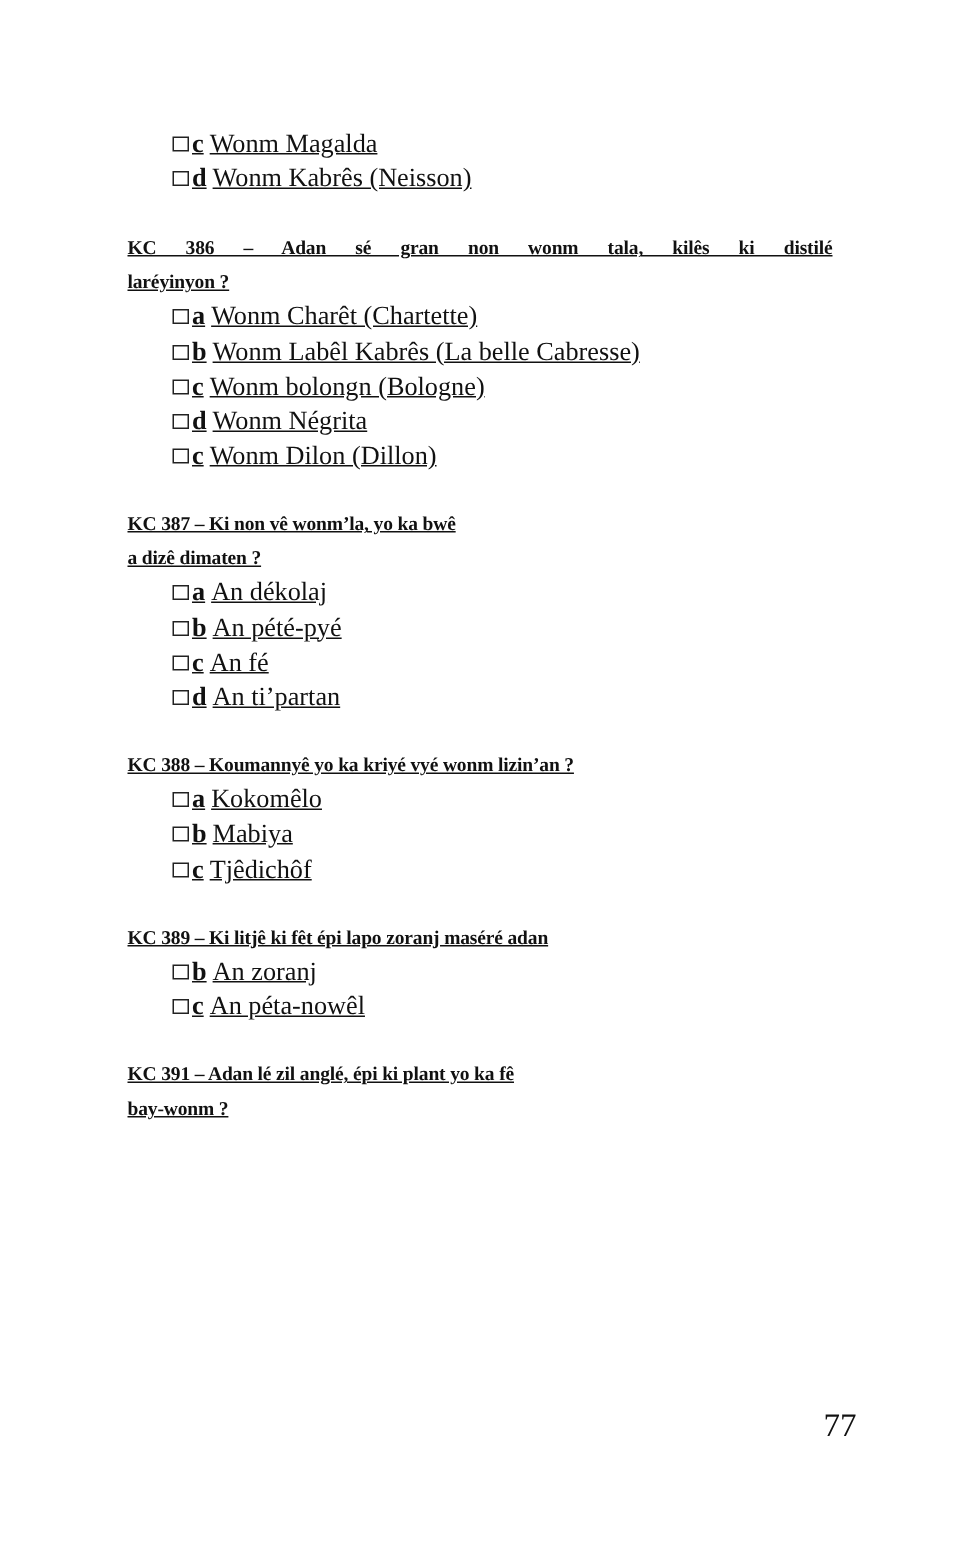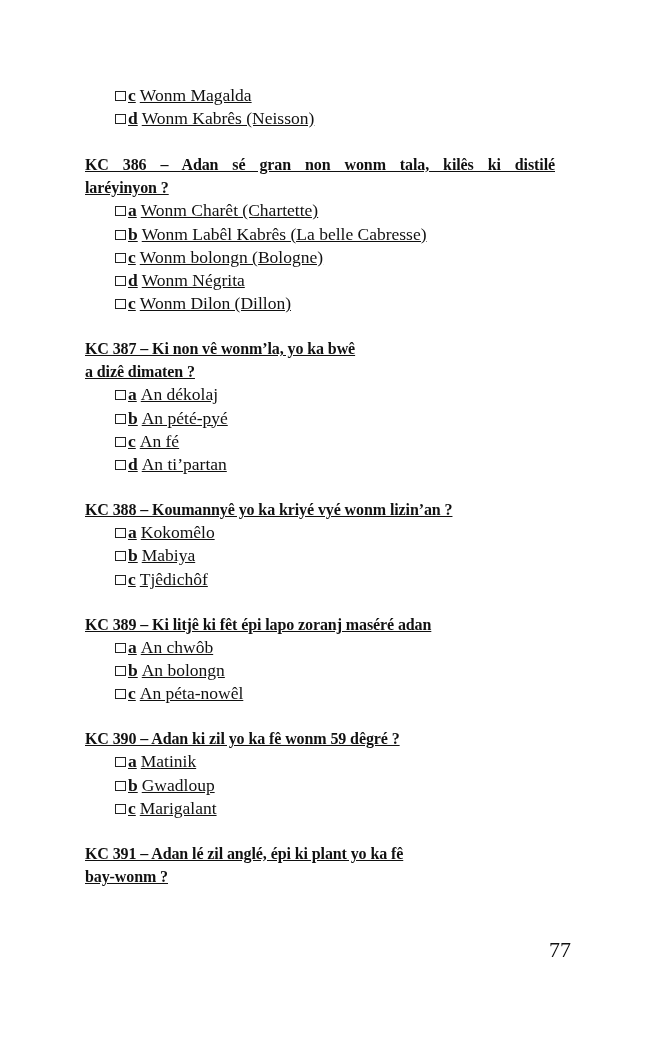--- a/index.html
+++ b/index.html
@@ -20,21 +20,21 @@
       left: 85px;
       top: 84px;
       width: 470px;
       text-decoration: underline;
     }
     .block {
       margin-bottom: 22px;
     }
     .question {
       font-weight: bold;
-      font-size: 16px;
+      font-size: 13px;
       line-height: 23px;
       text-align: justify;
       letter-spacing: -0.1px;
     }
     .question.justify-last {
       text-align: justify;
       text-align-last: justify;
     }
     .options {
       margin: 0;
@@ -107,34 +107,25 @@
     <ul class="options">
       <li class="option"><span class="checkbox"></span><span class="letter">a</span><span>Kokomêlo</span></li>
       <li class="option"><span class="checkbox"></span><span class="letter">b</span><span>Mabiya</span></li>
       <li class="option"><span class="checkbox"></span><span class="letter">c</span><span>Tjêdichôf</span></li>
     </ul>
   </div>
 
   <div class="block">
     <div class="question">KC 389 – Ki litjê ki fêt épi lapo zoranj maséré adan</div>
     <ul class="options">
-      <li class="option"><span class="checkbox"></span><span class="letter">a</span><span>An chwôb</span></li>
-      <li class="option"><span class="checkbox"></span><span class="letter">b</span><span>An bolongn</span></li>
+      <li class="option"><span class="checkbox"></span><span class="letter">b</span><span>An zoranj</span></li>
       <li class="option"><span class="checkbox"></span><span class="letter">c</span><span>An péta-nowêl</span></li>
     </ul>
   </div>
 
-  <div class="block">
-    <div class="question">KC 390 – Adan ki zil yo ka fê wonm 59 dêgré ?</div>
-    <ul class="options">
-      <li class="option"><span class="checkbox"></span><span class="letter">a</span><span>Matinik</span></li>
-      <li class="option"><span class="checkbox"></span><span class="letter">b</span><span>Gwadloup</span></li>
-      <li class="option"><span class="checkbox"></span><span class="letter">c</span><span>Marigalant</span></li>
-    </ul>
-  </div>
 
   <div class="block">
     <div class="question">KC 391 – Adan lé zil anglé, épi ki plant yo ka fê</div>
     <div class="question">bay-wonm ?</div>
   </div>
 
 </div>
 
 <div class="page-number">77</div>
 

